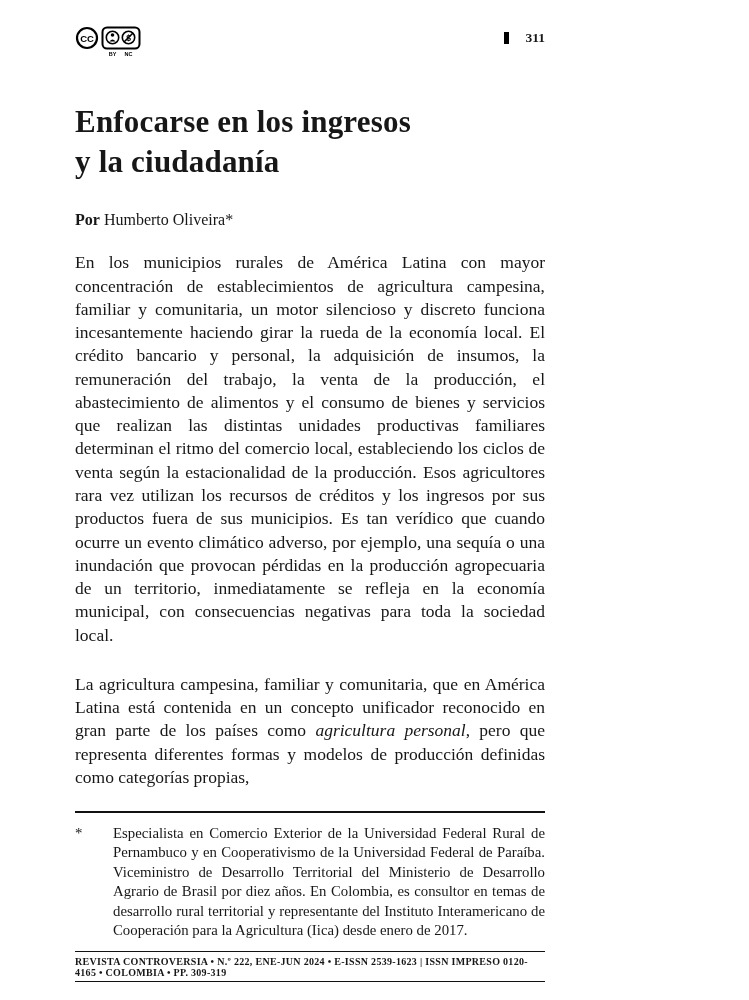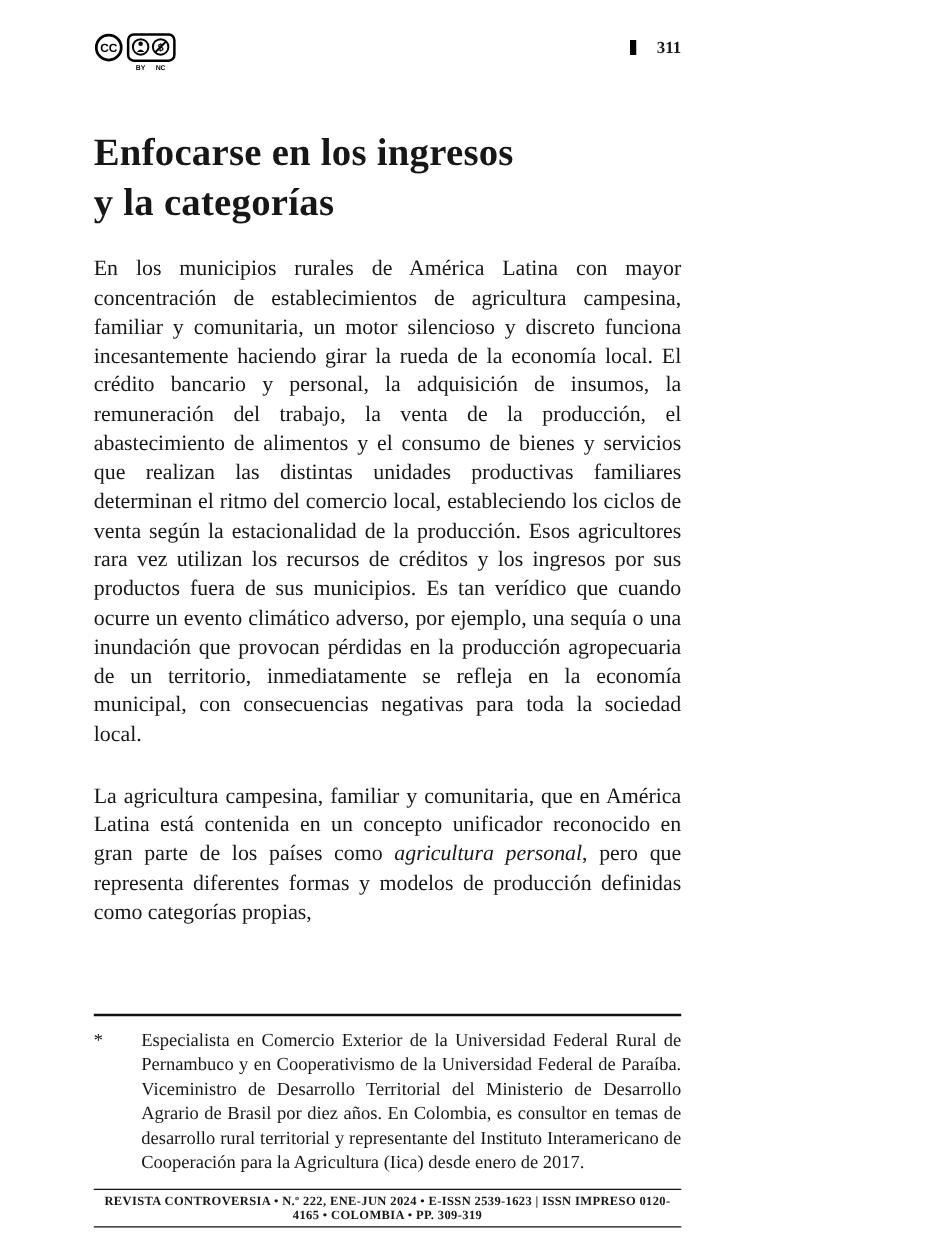--- a/index.html
+++ b/index.html
@@ -89,21 +89,21 @@
   }
   .footnote-text {
     flex: 1;
     text-align: justify;
   }
   .footer-strip {
     margin-top: 10px;
     border-top: 1.2px solid #111;
     border-bottom: 1.2px solid #111;
     padding: 4px 0 3px 0;
-    text-align: center;
+    text-align: left;
     font-size: 10px;
     letter-spacing: 0.3px;
     font-weight: 600;
   }
 </style>
 </head>
 <body>
 
 <div class="page">
 
@@ -129,24 +129,25 @@
       </svg>
     </span>
     <span class="page-number">
       <span class="pn-bar"></span>
       <span>311</span>
     </span>
   </div>
 
   <h1 class="title">
     <span style="display:block">Enfocarse en los ingresos</span>
-    <span style="display:block">y la categorías</span>
+    <span style="display:block">y la ciudadanía</span>
   </h1>
 
 
+  <p class="byline"><span class="byline-por">Por</span> <span>Humberto Oliveira*</span></p>
 
   <p class="body-para para-1">En los municipios rurales de América Latina con mayor concentración de establecimientos de agricultura campesina, familiar y comunitaria, un motor silencioso y discreto funciona incesantemente haciendo girar la rueda de la economía local. El crédito bancario y personal, la adquisición de insumos, la remuneración del trabajo, la venta de la producción, el abastecimiento de alimentos y el consumo de bienes y servicios que realizan las distintas unidades productivas familiares determinan el ritmo del comercio local, estableciendo los ciclos de venta según la estacionalidad de la producción. Esos agricultores rara vez utilizan los recursos de créditos y los ingresos por sus productos fuera de sus municipios. Es tan verídico que cuando ocurre un evento climático adverso, por ejemplo, una sequía o una inundación que provocan pérdidas en la producción agropecuaria de un territorio, inmediatamente se refleja en la economía municipal, con consecuencias negativas para toda la sociedad local.</p>
 
   <p class="body-para para-2"><span>La agricultura campesina, familiar y comunitaria, que en América Latina está contenida en un concepto unificador reconocido en gran parte de los países como </span><em class="italic">agricultura personal</em><span>, pero que representa diferentes formas y modelos de producción definidas como categorías propias,</span></p>
 
   <div class="bottom-block">
     <div class="footnote">
       <span class="footnote-marker">*</span>
       <span class="footnote-text">Especialista en Comercio Exterior de la Universidad Federal Rural de Pernambuco y en Cooperativismo de la Universidad Federal de Paraíba. Viceministro de Desarrollo Territorial del Ministerio de Desarrollo Agrario de Brasil por diez años. En Colombia, es consultor en temas de desarrollo rural territorial y representante del Instituto Interamericano de Cooperación para la Agricultura (Iica) desde enero de 2017.</span>
     </div>

